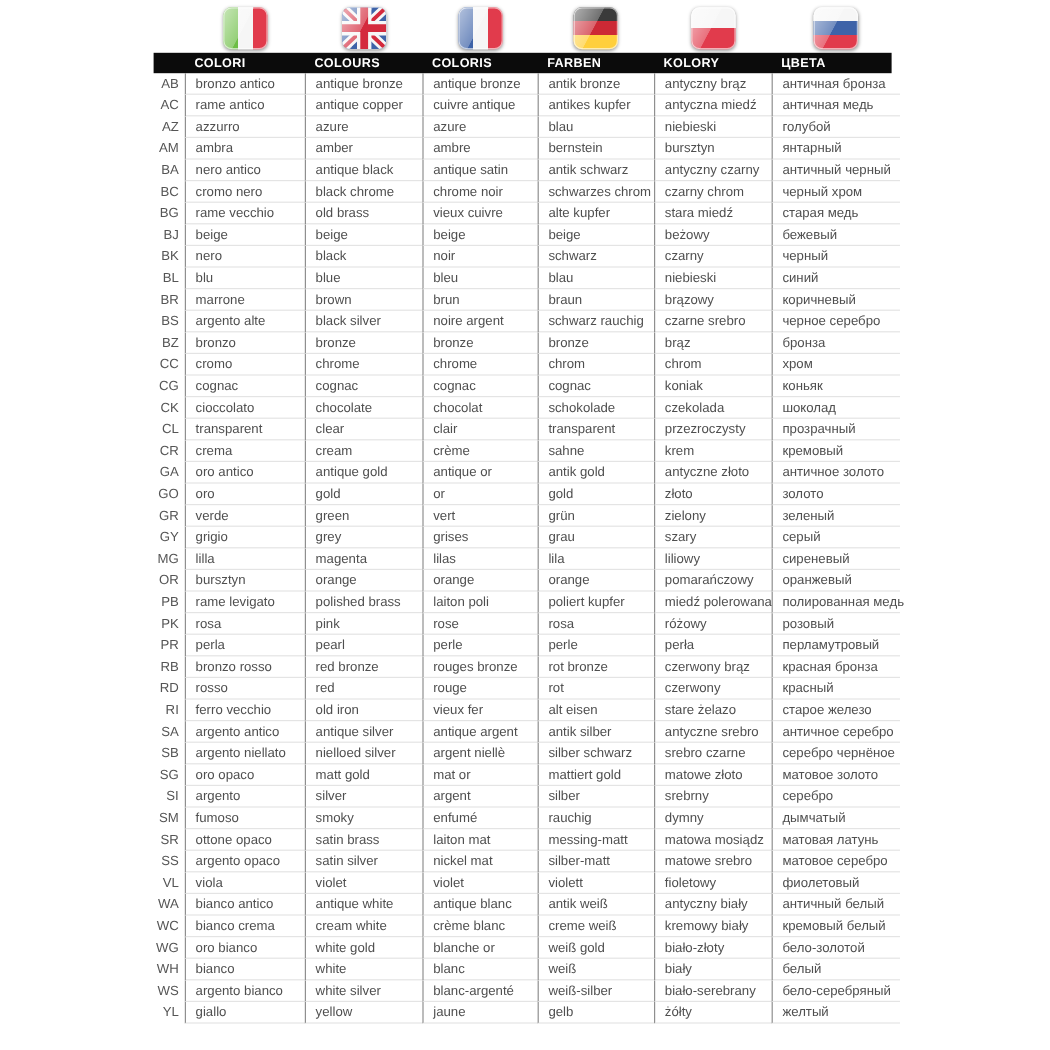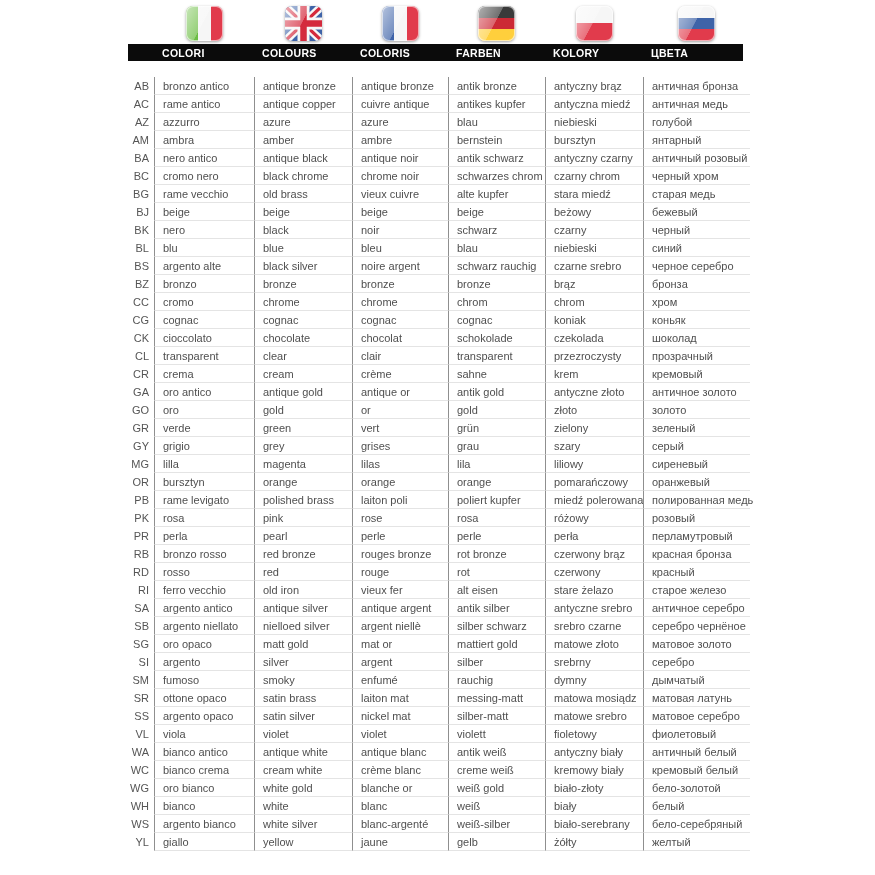--- a/index.html
+++ b/index.html
@@ -20,21 +20,21 @@
   .flag-poland  { background:linear-gradient(180deg,#f6f6f6 0 50%,#e13b4c 50% 100%); }
   .flag-russia  { background:linear-gradient(180deg,#f6f6f6 0 33.3%,#3e63a8 33.3% 66.6%,#e13b4c 66.6% 100%); }
   .flag-uk svg { position:absolute; inset:0; width:100%; height:100%; }
 
   
   .header-bar { position:absolute; top:44px; left:128px; width:615px; height:17px; background:#0b0b0b;
                 display:grid; grid-template-columns:26px 100px 98px 96px 97px 98px 1fr; align-items:center; }
   .header-bar .hcell { color:#ffffff; font-size:10.5px; font-weight:bold; letter-spacing:.3px; padding-left:8px; white-space:nowrap; }
 
   
-  .rows { position:absolute; top:77px; left:128px; width:622px; }
+  .rows { position:absolute; top:61px; left:128px; width:622px; }
   .trow { display:grid; grid-template-columns:26px 100px 98px 96px 97px 98px 107px; height:18px; }
   .cell { font-size:11px; color:#4f4f4f; padding-left:8px; border-left:1px solid #8f8f8f;
           border-bottom:1px solid #e4e4e4; display:flex; align-items:center; white-space:nowrap; overflow:visible; }
   .cell.code { border-left:none; border-bottom:none; justify-content:flex-end; padding-left:0; padding-right:5px; color:#555555; }
 </style>
 </head>
 <body>
 
 <div class="sheet">
 
@@ -116,24 +116,24 @@
       <div class="cell">ambre</div>
       <div class="cell">bernstein</div>
       <div class="cell">bursztyn</div>
       <div class="cell">янтарный</div>
     </div>
 
     <div class="trow">
       <div class="cell code">BA</div>
       <div class="cell">nero antico</div>
       <div class="cell">antique black</div>
-      <div class="cell">antique noir</div>
+      <div class="cell">antique satin</div>
       <div class="cell">antik schwarz</div>
       <div class="cell">antyczny czarny</div>
-      <div class="cell">античный розовый</div>
+      <div class="cell">античный черный</div>
     </div>
 
     <div class="trow">
       <div class="cell code">BC</div>
       <div class="cell">cromo nero</div>
       <div class="cell">black chrome</div>
       <div class="cell">chrome noir</div>
       <div class="cell">schwarzes chrom</div>
       <div class="cell">czarny chrom</div>
       <div class="cell">черный хром</div>
@@ -173,20 +173,29 @@
       <div class="cell code">BL</div>
       <div class="cell">blu</div>
       <div class="cell">blue</div>
       <div class="cell">bleu</div>
       <div class="cell">blau</div>
       <div class="cell">niebieski</div>
       <div class="cell">синий</div>
     </div>
 
 
+    <div class="trow">
+      <div class="cell code">BR</div>
+      <div class="cell">marrone</div>
+      <div class="cell">brown</div>
+      <div class="cell">brun</div>
+      <div class="cell">braun</div>
+      <div class="cell">brązowy</div>
+      <div class="cell">коричневый</div>
+    </div>
 
     <div class="trow">
       <div class="cell code">BS</div>
       <div class="cell">argento alte</div>
       <div class="cell">black silver</div>
       <div class="cell">noire argent</div>
       <div class="cell">schwarz rauchig</div>
       <div class="cell">czarne srebro</div>
       <div class="cell">черное серебро</div>
     </div>

